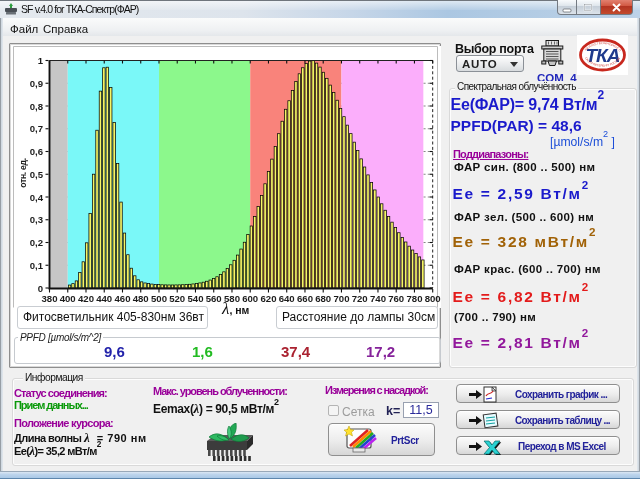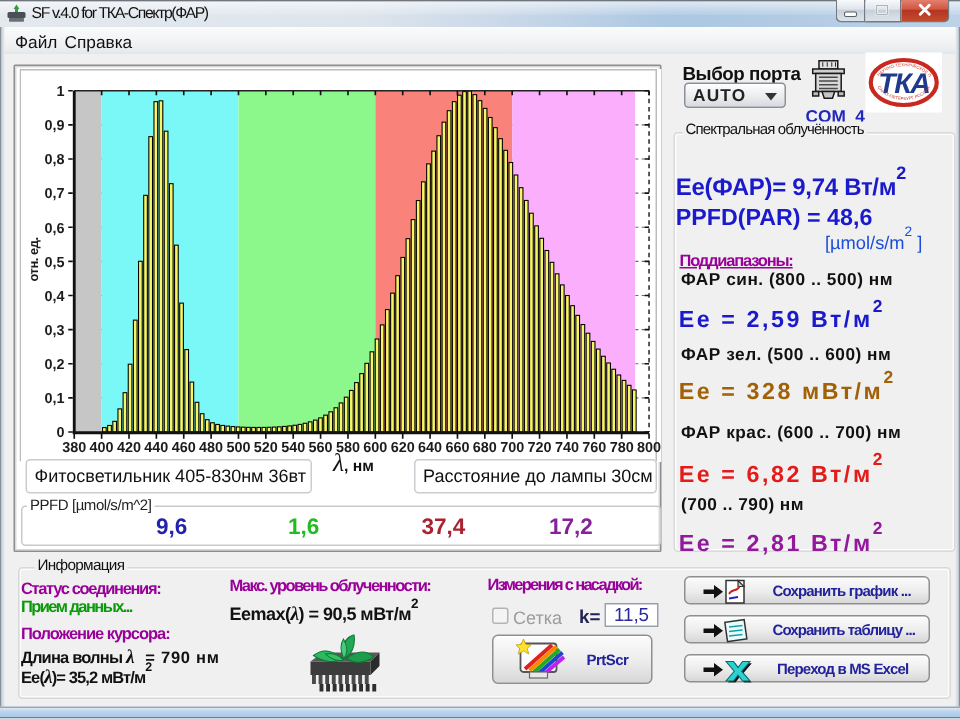--- a/index.html
+++ b/index.html
@@ -26,34 +26,34 @@
 #menubar span { position:absolute; top:4.5px; font-size:11.5px; color:#111; }
 #panel { left:9px; top:43px; width:432px; height:325px; background:#fff; border:1px solid #8e8e8e; box-shadow:inset 0 0 0 1px #d9d9d9; border-radius:1px; }
 #chartwrap { left:13px; top:46px; }
 #lam-label { left:222px; top:299px; width:60px; color:#111; }
 #lam-label .gl { font-family:"Liberation Serif",serif; font-style:italic; font-size:17px; }
 #lam-label .units { font-size:10.5px; font-weight:bold; }
 .tbox { position:absolute; height:23px; background:#fff; border:1px solid #c9cdd2; border-radius:3px; font-size:12px; color:#111; line-height:21px; padding-left:5px; }
 #tbox1 { left:17px; top:306px; width:191px; }
 #tbox2 { left:276px; top:306px; width:162px; }
 #ppfdbox { left:14px; top:337px; width:427px; height:27px; border:1px solid #c6cacf; border-radius:3px; }
-#ppfdlab { left:18px; top:331.5px; background:#fff; padding:0 2px; font-size:10px; letter-spacing:-0.3px; color:#222; }
+#ppfdlab { left:18px; top:331.5px; background:#fff; padding:0 2px; font-size:10px; letter-spacing:-0.3px; color:#222;font-style:italic; }
 .ppfdv { position:absolute; top:343px; font-size:15px; font-weight:bold; }
 #vp-label { left:455px; top:42px; font-size:12.5px; font-weight:bold; color:#111; letter-spacing:-0.3px; }
 #combo { left:456px; top:55px; width:68px; height:17px; background:linear-gradient(#fefefe,#e8eaec 60%,#d8dbde); border:1px solid #8b9097; border-radius:3px; }
 #combo .txt { position:absolute; left:5px; top:1.5px; font-size:11.5px; font-weight:bold; color:#222; letter-spacing:0.8px; }
 #combo .arr { position:absolute; right:5px; top:6px; width:0; height:0; border-left:4px solid transparent; border-right:4px solid transparent; border-top:5px solid #333; }
 #com4 { left:537px; top:72px; font-size:11.5px; font-weight:bold; color:#2228bb; letter-spacing:0px; }
 #tka { left:577px; top:35px; width:51px; height:40px; background:#fff; }
 .gbox { position:absolute; border:1px solid #d9d9d9; border-radius:3px; box-shadow:inset 0 0 0 1px #fdfdfd; }
 #gb-spectral { left:449px; top:88px; width:188px; height:280px; }
 #gb-spectral-lab { left:455px; top:81.3px; background:#f0f0f0; padding:0 2px; font-size:10px; letter-spacing:-0.55px; color:#111; }
 #gb-info { left:12px; top:378px; width:622px; height:88px; }
 #gb-info-lab { left:23px; top:371.5px; background:#f0f0f0; padding:0 2px; font-size:10.2px; letter-spacing:-0.45px; color:#111; }
-.rp { position:absolute; left:452.5px; white-space:nowrap;margin-top:20px; }
+.rp { position:absolute; left:452.5px; white-space:nowrap; }
 .lbl13 { font-size:11.5px; font-weight:bold; color:#111; letter-spacing:0.35px; margin-left:1.5px; }
 .val15 { font-size:15.5px; font-weight:bold; letter-spacing:1.7px; }
 .blue { color:#1a1acc; } .green { color:#a16207; } .red { color:#e31b1b; } .purple { color:#92189c; }
 .hpurple { color:#990099; }
 .inf { position:absolute; font-size:11px; font-weight:bold; white-space:nowrap; }
 .gl2 { font-family:"Liberation Serif",serif; font-style:italic; font-weight:bold; }
 .btn3d { position:absolute; background:linear-gradient(#fcfcfc,#ececec 55%,#d7d7d7); border:1px solid #8f8f8f; border-radius:4px; box-shadow:inset 0 1px 0 #fff; }
 .btn3d .cap { position:absolute; white-space:nowrap; font-weight:bold; color:#22229a; font-size:10px; letter-spacing:-0.55px; }
 #kbox { left:403px; top:402px; width:36px; height:16px; background:#fff; border:1px solid #98a0b0; font-size:12.5px; color:#2a2a9a; text-align:center; line-height:15px; }
 #chk { left:328px; top:405px; width:11px; height:11px; background:#f4f4f4; border:1px solid #b4b4b4; border-radius:2px; }

